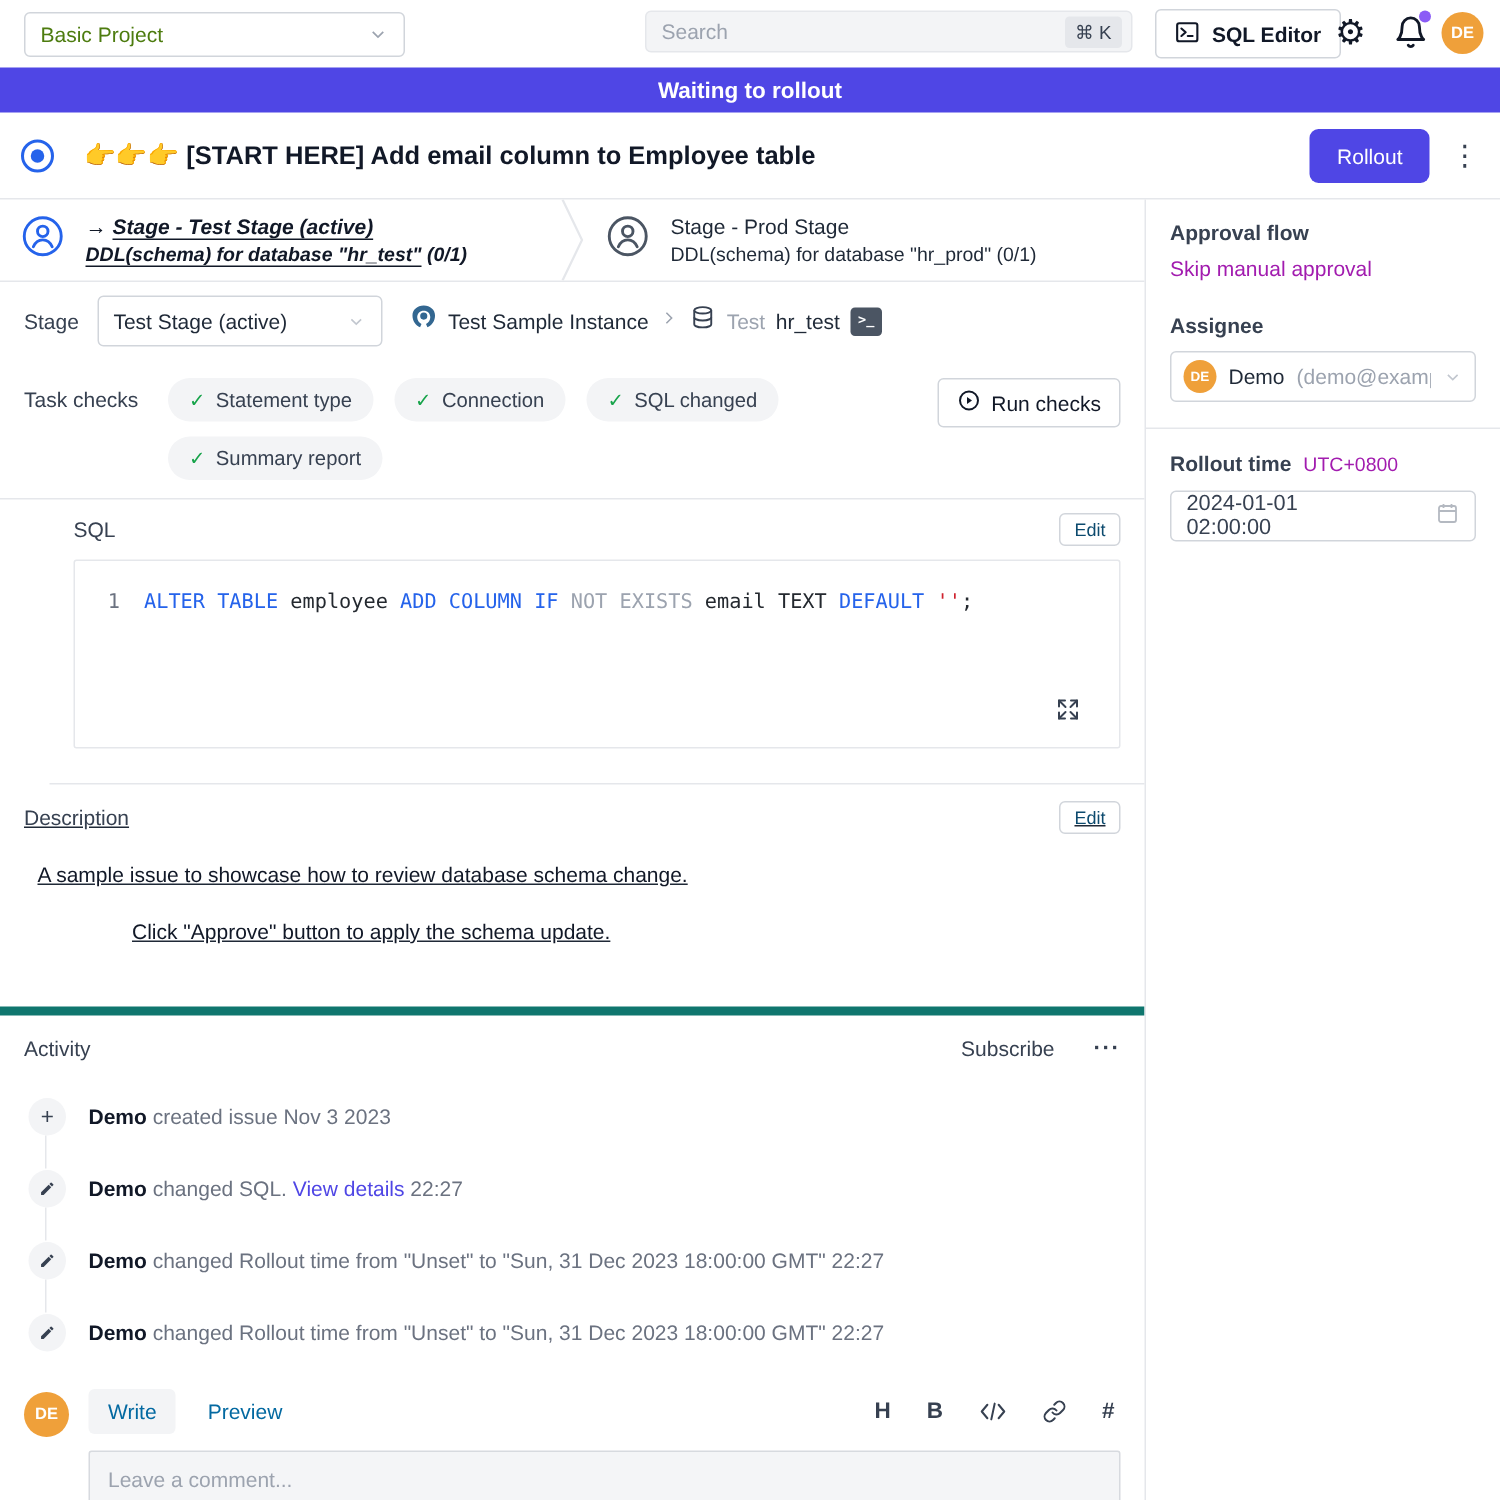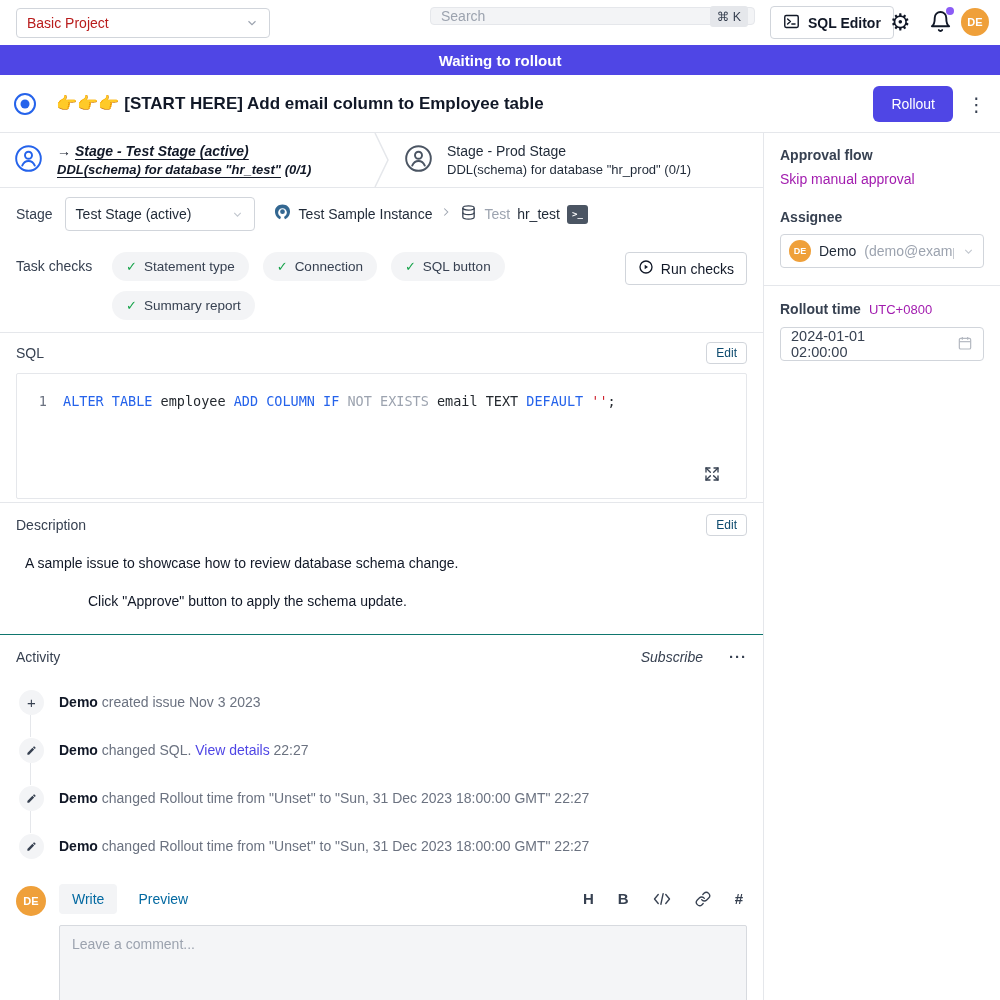--- a/index.html
+++ b/index.html
@@ -5,23 +5,23 @@
   * { margin:0; padding:0; box-sizing:border-box; }
   html,body { background:#fff; }
   body { font-family:"Liberation Sans", sans-serif; color:#1f2937; }
   .app { position:relative; width:1000px; height:1000px; background:#fff; overflow:hidden; }
 
   
   .topbar { position:absolute; top:0; left:0; width:1000px; height:45px;
             display:flex; align-items:center; }
   .project-select { margin-left:16px; width:254px; height:30px; border:1px solid #d1d5db;
             border-radius:4px; display:flex; align-items:center; padding:0 10px;
-            font-size:14px; color:#b91c1c; cursor:pointer; }
+            font-size:14px; color:#4d7c0f; cursor:pointer; }
   .project-select .chev { margin-left:auto; color:#9ca3af; }
-  .search-box { position:absolute; left:430px; top:7px; width:325px; height:18px;
+  .search-box { position:absolute; left:430px; top:7px; width:325px; height:28px;
             background:#f3f4f6; border:1px solid #e5e7eb; border-radius:4px;
             display:flex; align-items:center; padding:0 6px 0 10px; cursor:text; }
   .search-ph { color:#9ca3af; font-size:14px; flex:1; }
   .kbd { background:#e5e7eb; border-radius:3px; font-size:12.5px; color:#374151;
             padding:3px 7px; }
   .sql-editor-btn { position:absolute; left:770px; top:6px; height:33px;
             border:1px solid #d1d5db; border-radius:4px; background:#fff;
             display:flex; align-items:center; gap:8px; padding:0 12px;
             font-size:14px; font-weight:600; color:#111827; cursor:pointer; }
   .icon-gear { position:absolute; left:890px; top:4px; font-size:23px; color:#111827;
@@ -94,39 +94,39 @@
             border:1px solid #d1d5db; border-radius:4px; display:flex; align-items:center;
             gap:7px; padding:0 12px; font-size:14px; color:#111827; cursor:pointer;
             font-family:inherit; }
 
   .sec-header { display:flex; align-items:center; }
   .sec-label { font-size:14px; color:#374151; }
   .edit-btn { margin-left:auto; border:1px solid #d1d5db; border-radius:4px; background:#fff;
             font-size:12px; color:#0c4a6e; padding:3px 9px; cursor:pointer;
             font-family:inherit; }
 
-  .sql-section { padding:9px 16px 3px; border-bottom:1px solid #e5e7eb; }
+  .sql-section { padding:9px 16px 23px; border-bottom:1px solid #e5e7eb;margin-left:33px; }
   .code-block { margin-top:9px; border:1px solid #e5e7eb; border-radius:2px;
             height:126px; position:relative; background:#fff; }
   .code-line { display:flex; padding-top:19px; font-family:"DejaVu Sans Mono", monospace;
             font-size:13.5px; white-space:pre; }
   .ln { width:30px; text-align:right; color:#6b7280; margin-right:16px; flex:none; }
   .tok-kw { color:#2563eb; }
   .tok-muted { color:#9ca3af; }
   .tok-str { color:#cf222e; }
   .tok-plain { color:#24292f; }
   .expand-icon { position:absolute; right:26px; bottom:12px; cursor:pointer; color:#374151; }
 
-  .desc-section { padding:11px 16px 0; border-bottom:1px solid #0f766e; }
+  .desc-section { padding:11px 16px 17px; border-bottom:6px solid #0f766e;text-decoration:underline; }
   .desc-line1 { margin:19px 0 0 9px; font-size:14px; color:#111827; }
   .desc-line2 { margin:22px 0 25px 72px; font-size:14px; color:#111827; }
 
   .activity-section { padding:13px 16px 0; }
   .act-right { margin-left:auto; display:flex; align-items:center; gap:26px; }
-  .subscribe { font-size:14px; color:#374151; cursor:pointer;font-style:italic; }
+  .subscribe { font-size:14px; color:#374151; cursor:pointer; }
   .more-dots { font-size:15px; color:#374151; letter-spacing:1px; cursor:pointer; font-weight:700; }
   .act-list { margin-top:13px; }
   .act-item { display:flex; align-items:center; gap:15px; height:48px; position:relative; }
   .act-item + .act-item::before { content:""; position:absolute; left:14px; top:-11px;
             width:1px; height:22px; background:#e5e7eb; }
   .act-icon { width:25px; height:25px; margin-left:3px; border-radius:50%; background:#f3f4f6;
             color:#374151; display:flex; align-items:center; justify-content:center;
             flex:none; font-size:15px; }
   .act-text { font-size:14px; color:#6b7280; }
   .act-user { font-weight:700; color:#111827; }
@@ -301,21 +301,21 @@
         <span class="chip">
             <span class="ck">✓</span>
             <span>Statement type</span>
           </span>
         <span class="chip">
             <span class="ck">✓</span>
             <span>Connection</span>
           </span>
         <span class="chip">
             <span class="ck">✓</span>
-            <span>SQL button</span>
+            <span>SQL changed</span>
           </span>
         <span class="chip">
             <span class="ck">✓</span>
             <span>Summary report</span>
           </span>
       </div>
       <button class="run-btn">
         <span>
           <svg width="16" height="16" viewBox="0 0 24 24" fill="none" stroke="#111827" stroke-width="2">
               <circle cx="12" cy="12" r="9"></circle>

